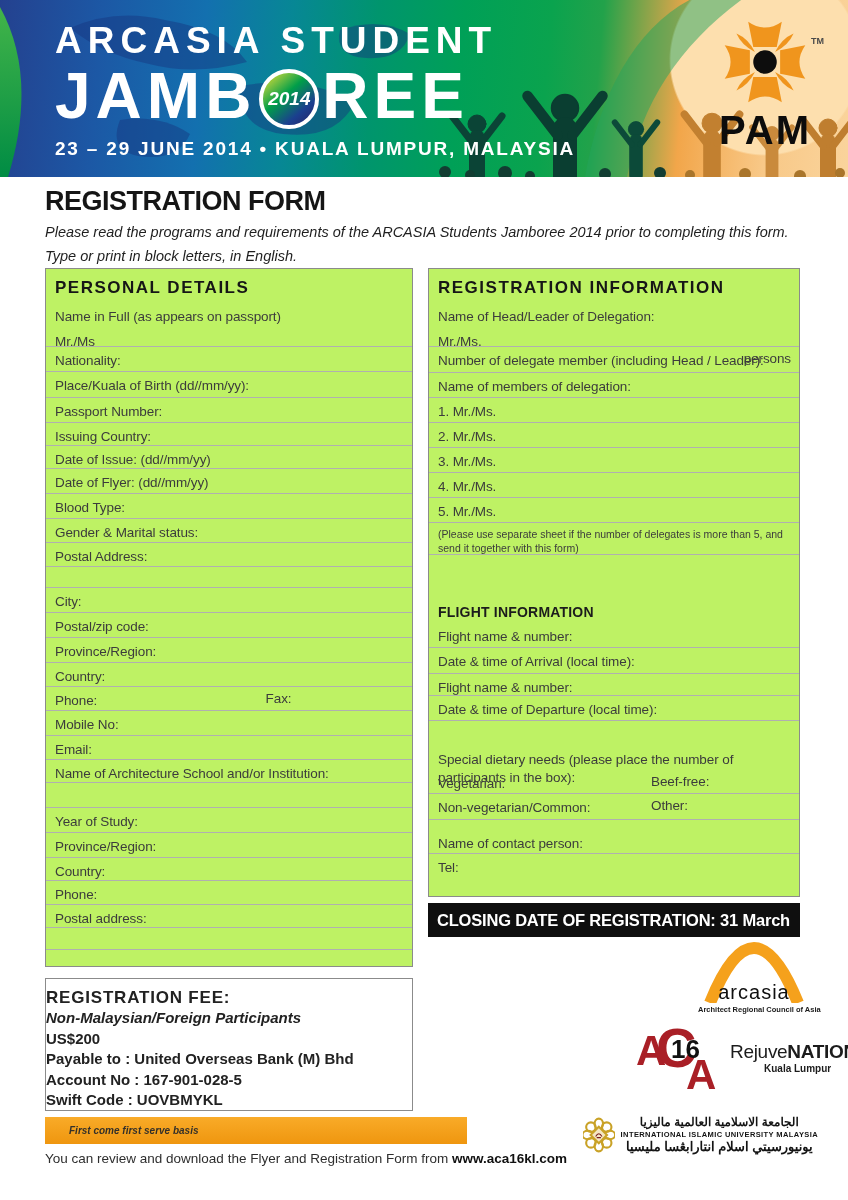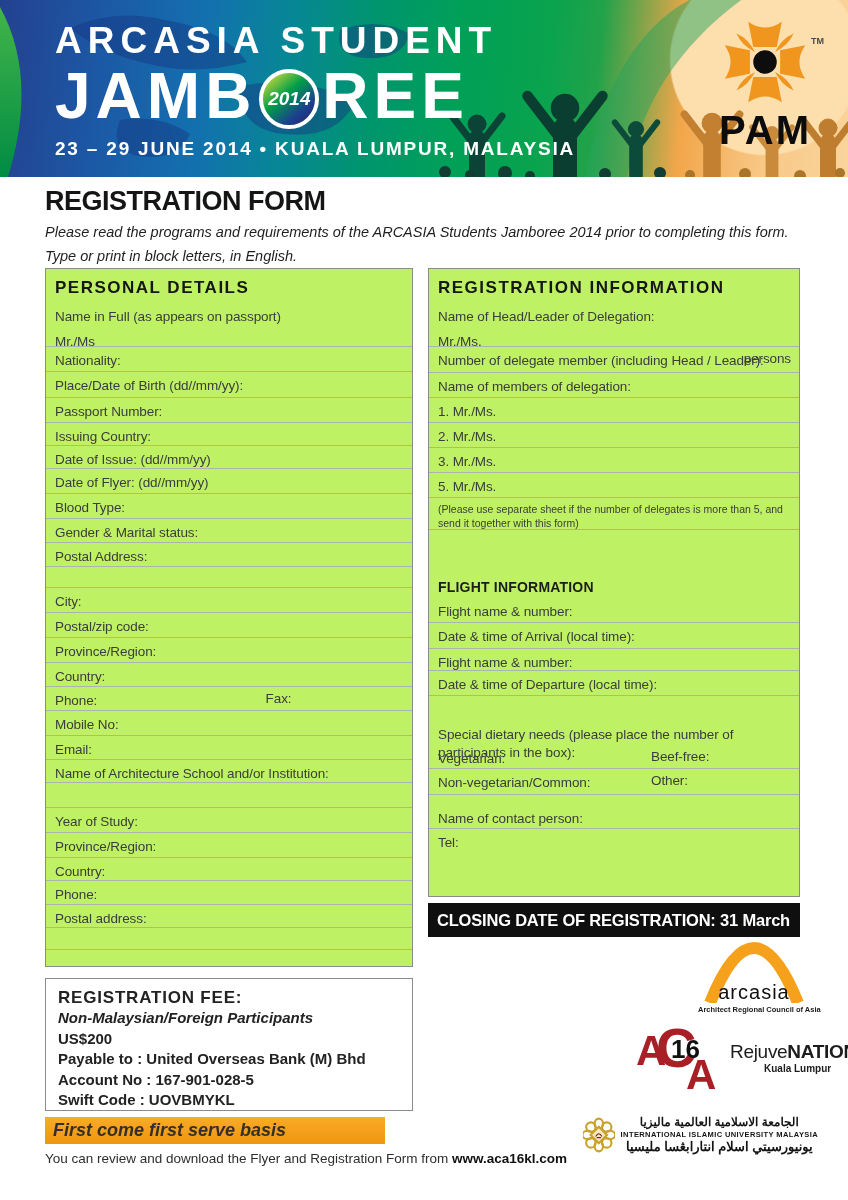--- a/index.html
+++ b/index.html
@@ -42,29 +42,29 @@
   .note{font-size:10.5px;color:#3c3c3c;line-height:1.3;padding-top:1px;}
   .rowhead{font-size:14px;font-weight:bold;color:#1c1c1c;letter-spacing:0.2px;}
 
   
   .closing-bar{position:absolute;left:428px;top:903px;width:372px;height:34px;background:#0f0f0f;
                color:#fff;font-weight:bold;font-size:16.5px;line-height:34px;padding-left:9px;
                box-sizing:border-box;letter-spacing:-0.2px;}
 
   
   .fee-box{position:absolute;left:45px;top:978px;width:368px;height:133px;border:1px solid #8b8b8b;
-           box-sizing:border-box;padding:9px 12px;color:#222;}
+           box-sizing:border-box;padding:9px 0;color:#222;}
   .fee-title{font-size:17px;font-weight:bold;letter-spacing:0.8px;}
   .fee-line{font-size:15px;font-weight:bold;line-height:1.37;}
   .fee-line.it{font-style:italic;}
 
   
-  .orange-bar{position:absolute;left:45px;top:1117px;width:340px;height:27px;
+  .orange-bar{position:absolute;left:45px;top:1117px;width:422px;height:27px;
               background:linear-gradient(#f9ab28,#ef960f);display:flex;align-items:center;
-              padding-left:8px;box-sizing:border-box;font-size:18px;font-weight:bold;
+              padding-left:24px;box-sizing:border-box;font-size:10px;font-weight:bold;
               font-style:italic;color:#33302a;}
 
   
   .footer-line{position:absolute;left:45px;top:1151px;font-size:13.5px;color:#2e2e2e;}
   .footer-line .url{font-weight:bold;color:#111;}
 
   
   .logo-arcasia{position:absolute;left:698px;top:941px;width:112px;text-align:center;}
   .logo-arcasia .nm{font-size:20px;color:#0f0f0f;letter-spacing:1px;margin-top:-26px;}
   .logo-arcasia .tg{font-size:7.5px;font-weight:bold;color:#1a1a1a;margin-top:1px;white-space:nowrap;}
@@ -179,21 +179,21 @@
   </div>
 
   <div class="panel" style="left:45px;top:268px;width:368px;height:699px;">
     <div class="panel-title">PERSONAL DETAILS</div>
     <div>
         <div class="frow sep twoline" style="height: 44px;">
           <div><span class="lbl">Name in Full (as appears on passport)</span></div>
           <div class="l2"><span class="lbl">Mr./Ms</span></div>
         </div>
         <div class="frow sep" style="height: 25px;"><span class="lbl">Nationality:</span></div>
-        <div class="frow sep" style="height: 26px;"><span class="lbl">Place/Date of Birth (dd//mm/yy):</span></div>
+        <div class="frow sep" style="height: 26px;"><span class="lbl">Place/Kuala of Birth (dd//mm/yy):</span></div>
         <div class="frow sep" style="height: 25px;"><span class="lbl">Passport Number:</span></div>
         <div class="frow sep" style="height: 23px;"><span class="lbl">Issuing Country:</span></div>
         <div class="frow sep" style="height: 23px;"><span class="lbl">Date of Issue: (dd//mm/yy)</span></div>
         <div class="frow sep" style="height: 25px;"><span class="lbl">Date of Flyer: (dd//mm/yy)</span></div>
         <div class="frow sep" style="height: 25px;"><span class="lbl">Blood Type:</span></div>
         <div class="frow sep" style="height: 24px;"><span class="lbl">Gender &amp; Marital status:</span></div>
         <div class="frow sep" style="height: 24px;"><span class="lbl">Postal Address:</span></div>
         <div class="frow sep" style="height: 21px;"></div>
         <div class="frow sep" style="height: 25px;"><span class="lbl">City:</span></div>
         <div class="frow sep" style="height: 25px;"><span class="lbl">Postal/zip code:</span></div>
@@ -219,20 +219,21 @@
     <div>
         <div class="frow sep twoline" style="height: 44px;">
           <div><span class="lbl">Name of Head/Leader of Delegation:</span></div>
           <div class="l2"><span class="lbl">Mr./Ms.</span></div>
         </div>
         <div class="frow sep" style="height: 26px;"><span class="lbl">Number of delegate member (including Head / Leader):</span><span class="lbl rightlbl">persons</span></div>
         <div class="frow sep" style="height: 25px;"><span class="lbl">Name of members of delegation:</span></div>
         <div class="frow sep" style="height: 25px;"><span class="lbl">1. Mr./Ms.</span></div>
         <div class="frow sep" style="height: 25px;"><span class="lbl">2. Mr./Ms.</span></div>
         <div class="frow sep" style="height: 25px;"><span class="lbl">3. Mr./Ms.</span></div>
+        <div class="frow sep" style="height: 25px;"><span class="lbl">4. Mr./Ms.</span></div>
         <div class="frow sep" style="height: 25px;"><span class="lbl">5. Mr./Ms.</span></div>
         <div class="frow sep" style="height: 32px;">
           <div class="note">(Please use separate sheet if the number of delegates is more than 5, and send it together with this form)</div>
         </div>
         <div class="frow" style="height: 44px;"></div>
         <div class="frow" style="height: 24px;"><span class="rowhead">FLIGHT INFORMATION</span></div>
         <div class="frow sep" style="height: 25px;"><span class="lbl">Flight name &amp; number:</span></div>
         <div class="frow sep" style="height: 26px;"><span class="lbl">Date &amp; time of Arrival (local time):</span></div>
         <div class="frow sep" style="height: 22px;"><span class="lbl">Flight name &amp; number:</span></div>
         <div class="frow sep" style="height: 25px;"><span class="lbl">Date &amp; time of Departure (local time):</span></div>

